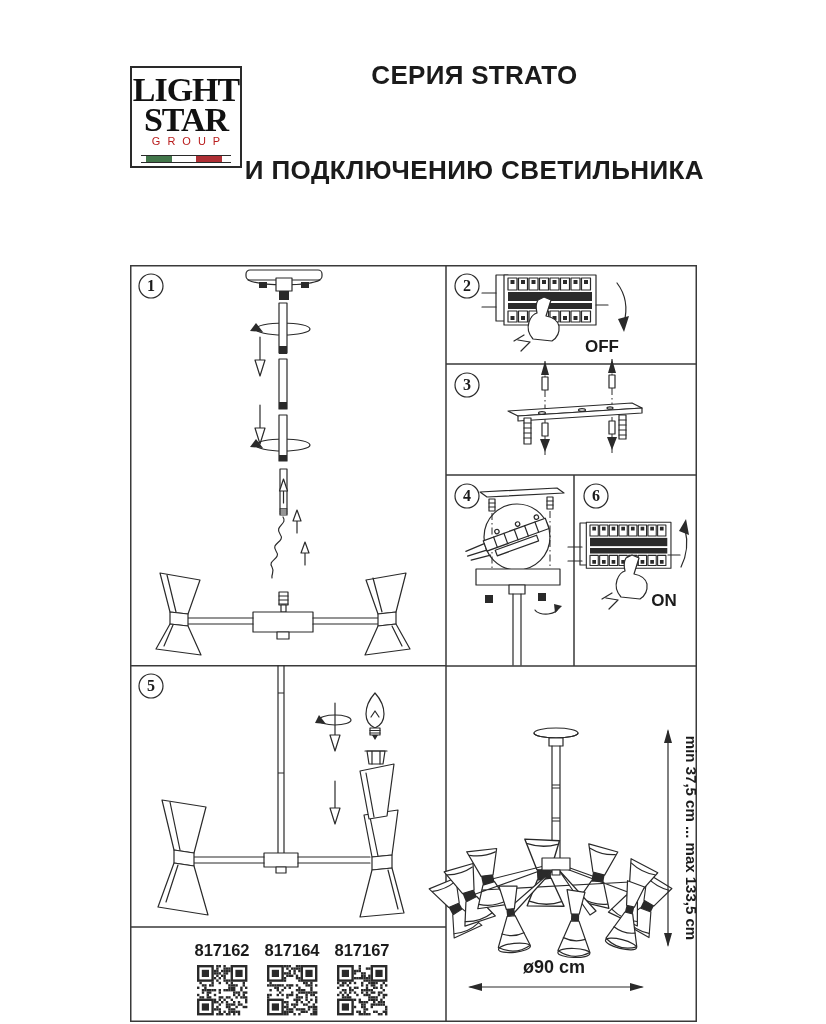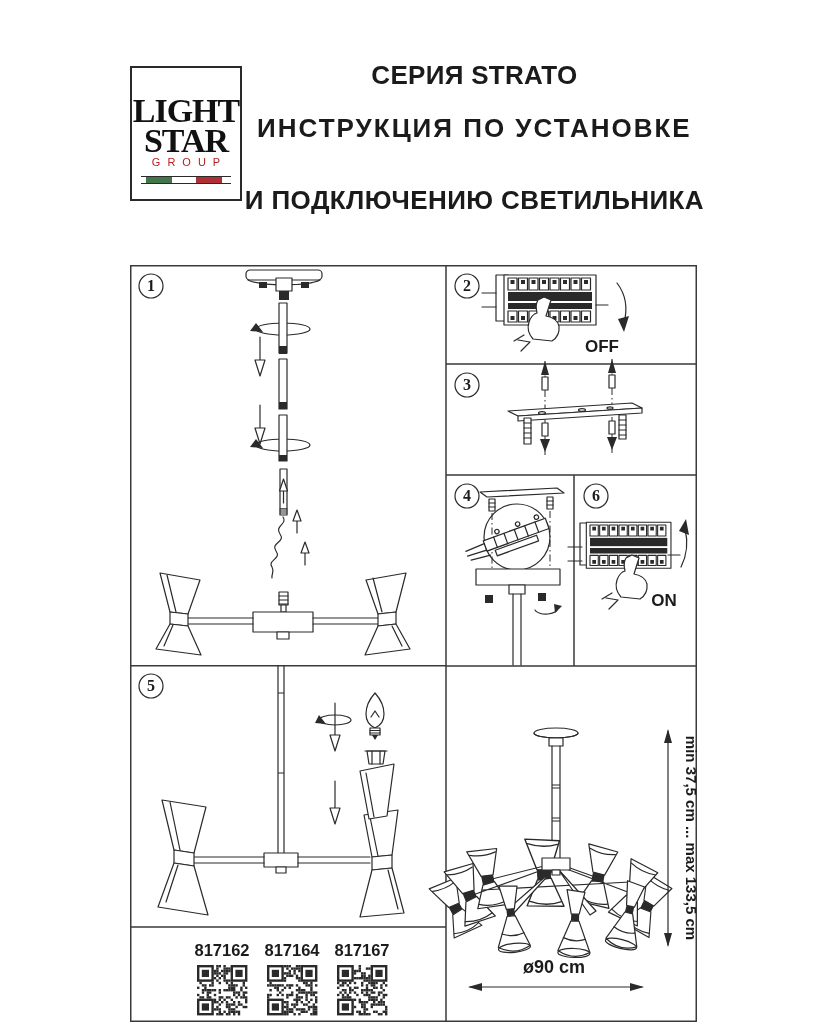--- a/index.html
+++ b/index.html
@@ -1,21 +1,21 @@
 <!DOCTYPE html>
 <html><head>
 <meta charset="utf-8">
 <style>
   html,body { margin:0; padding:0; background:#ffffff; }
   body { width:826px; height:1024px; position:relative; overflow:hidden;
          font-family:"Liberation Sans", sans-serif; color:#1b1b1b; }
 
   
-  .logo-box { position:absolute; left:130px; top:66px; width:112px; height:135px;
-              border:2px solid #2a2a2a; box-sizing:border-box; text-align:center; padding-top:28px; }
+  .logo-box { position:absolute; left:130px; top:66px; width:112px; height:102px;
+              border:2px solid #2a2a2a; box-sizing:border-box; text-align:center; padding-top:7px; }
   .logo-light,.logo-star { font-family:"Liberation Serif", serif; font-weight:700;
               font-size:34px; line-height:30px; letter-spacing:-1px; color:#111; }
   .logo-group { font-family:"Liberation Sans", sans-serif; font-weight:400; font-size:11px;
               letter-spacing:7px; padding-left:7px; color:#b91c1c; margin-top:0; }
   .logo-flag { height:8px; margin:8px 9px 0 9px; box-sizing:border-box;
               border-top:1.6px solid #2a2a2a; border-bottom:1.6px solid #2a2a2a;
               background:linear-gradient(90deg,#fff 0 5%,#42764a 5% 34%,#fff 34% 61%,#ae2f34 61% 90%,#fff 90% 100%); }
 
   .titles { position:absolute; right:122px; top:59px; text-align:center; white-space:nowrap; }
   .t1 { font-size:26px; font-weight:700; line-height:33px; letter-spacing:0.3px; }
@@ -45,21 +45,20 @@
   <div class="logo-box">
     <div class="logo-light">LIGHT</div>
     <div class="logo-star">STAR</div>
     <div class="logo-group">GROUP</div>
     <div class="logo-flag"></div>
   </div>
 
   <div class="titles">
     <div class="t1">СЕРИЯ STRATO</div>
     <div class="t-gap"></div>
-    <div class="t2">ИНСТРУКЦИЯ ПО УСТАНОВКЕ</div>
     <div class="t2 tight">И ПОДКЛЮЧЕНИЮ СВЕТИЛЬНИКА</div>
   </div>
 
   <svg class="diagram" width="567" height="757" viewBox="0 0 567 757">
 
     <defs>
 
       <g id="breaker">
         <rect x="-4" y="-3" width="92" height="50" class="lnw"></rect>
         <path class="lnw" d="M0,0h9v12h-9z m10.5,0h9v12h-9z m10.5,0h9v12h-9z m10.5,0h9v12h-9z m10.5,0h9v12h-9z m10.5,0h9v12h-9z m10.5,0h9v12h-9z m10.5,0h9v12h-9z"></path>

